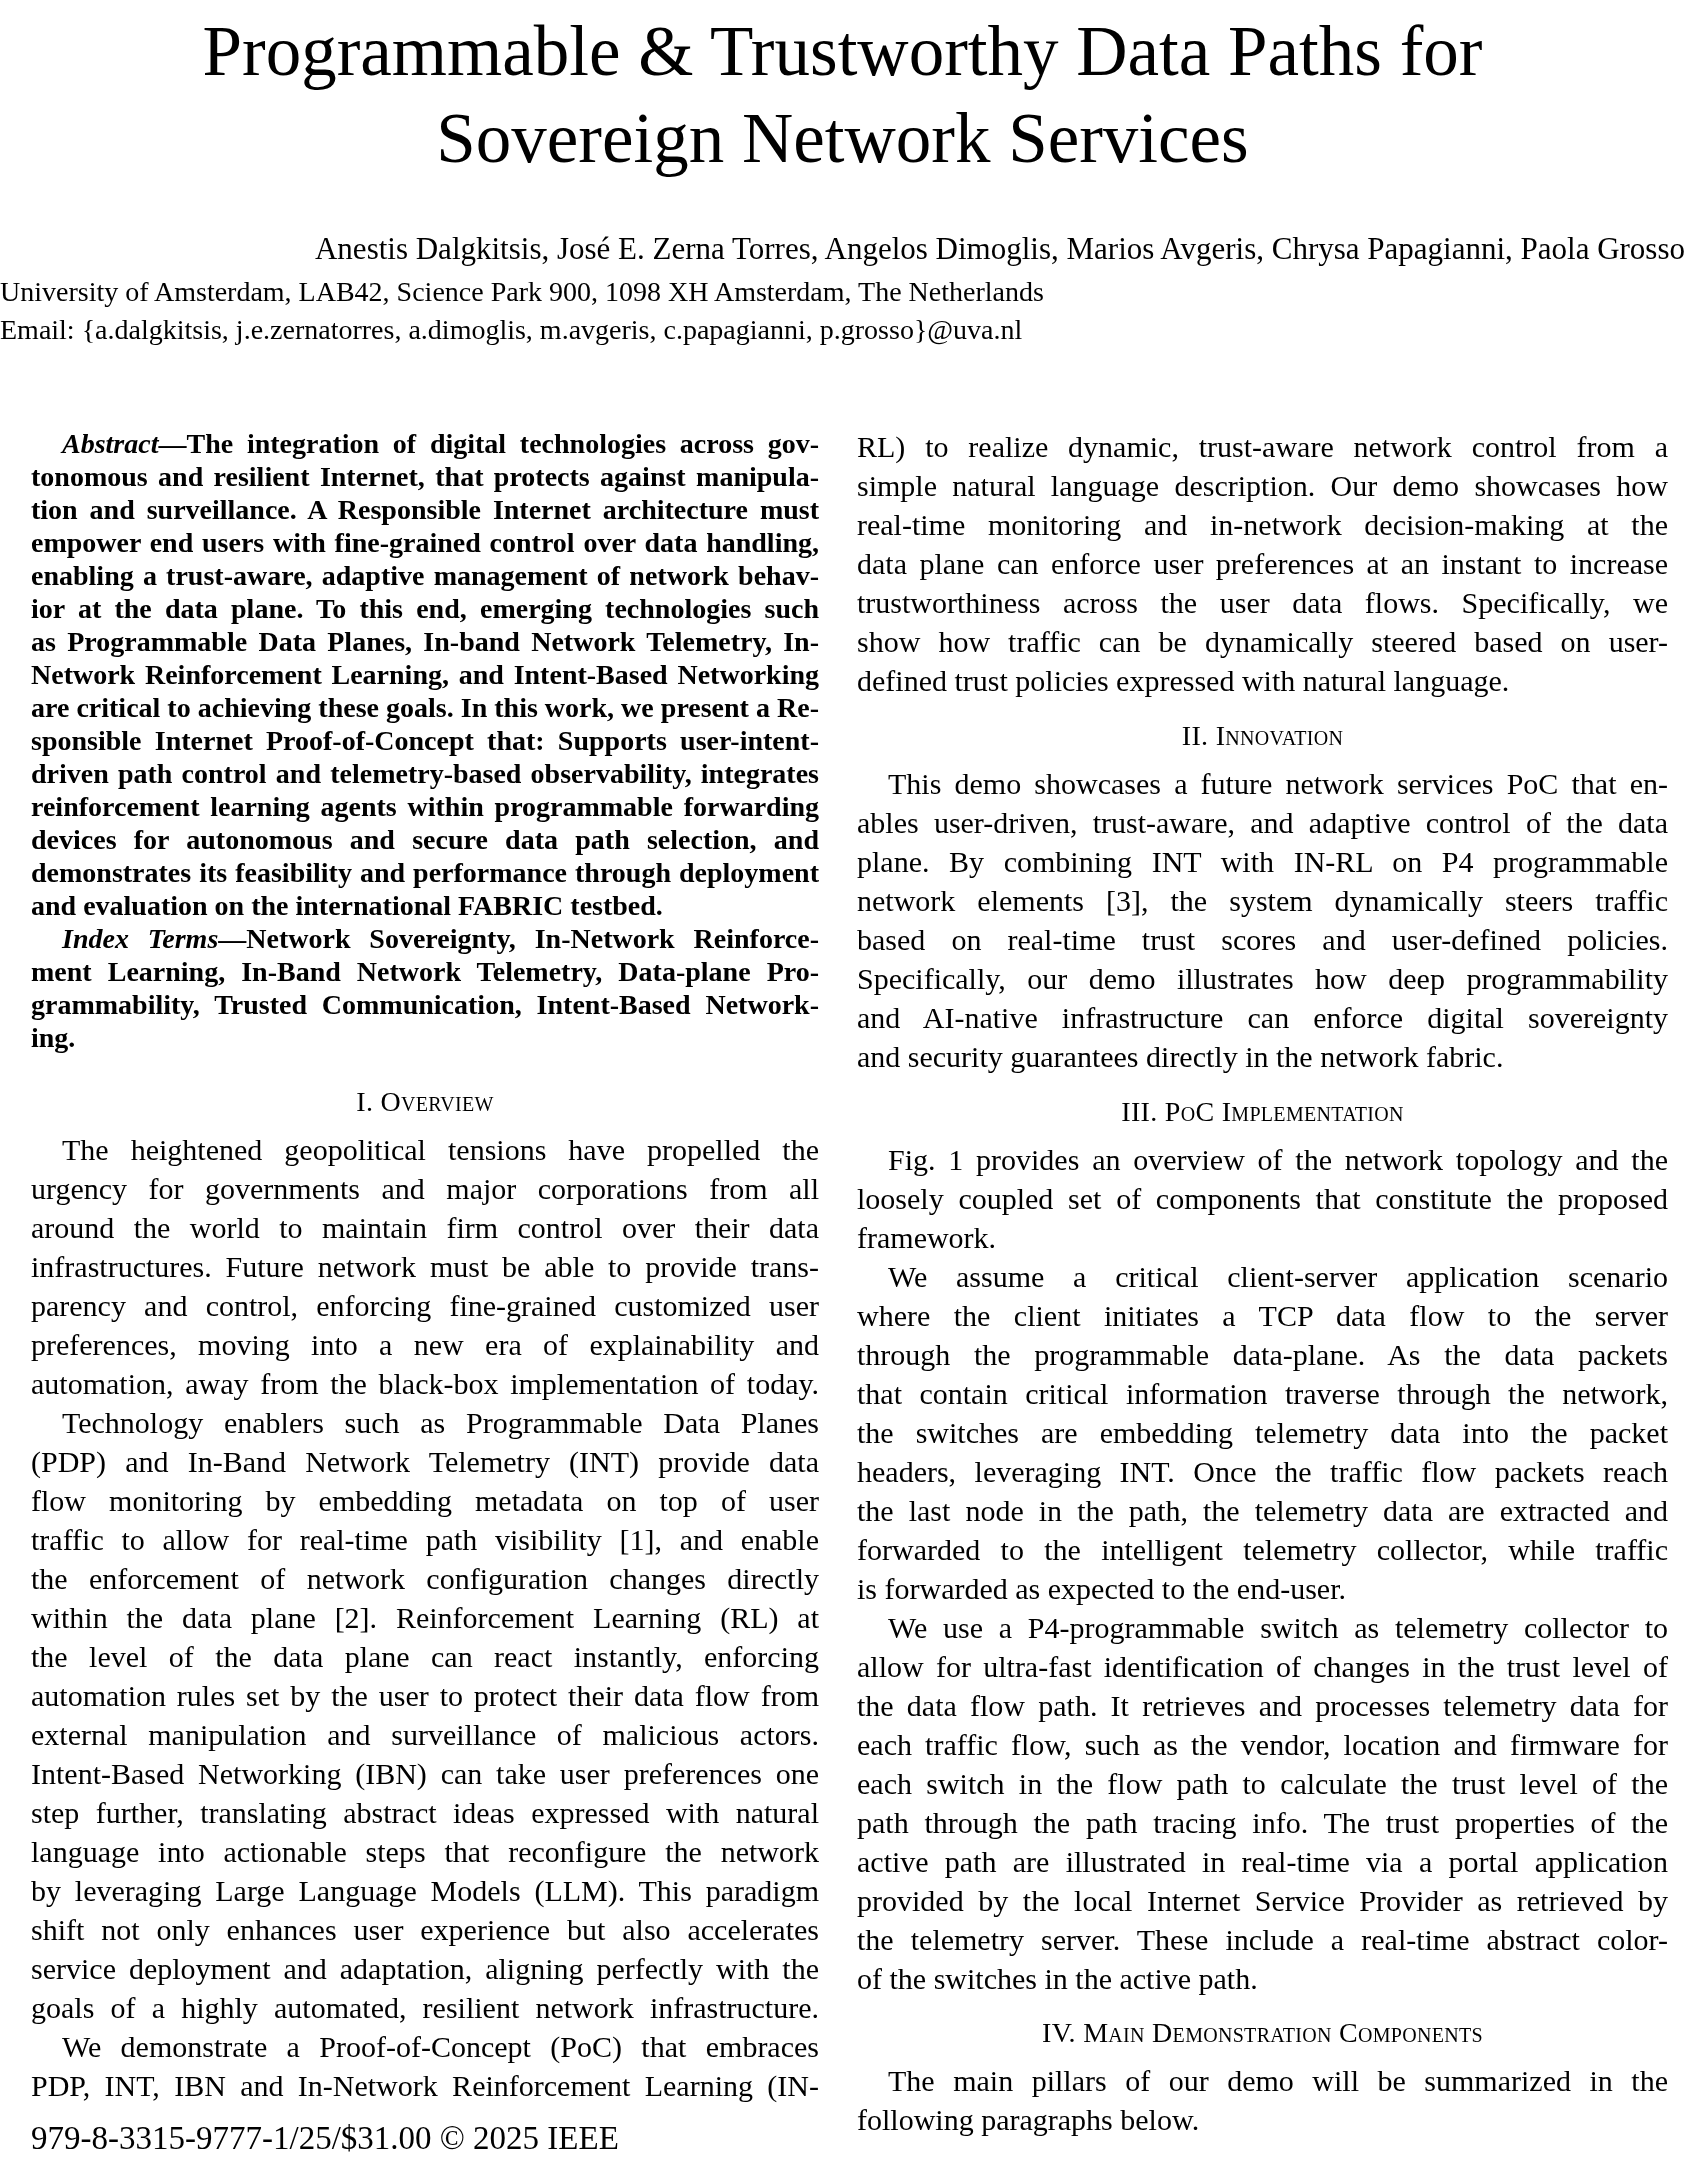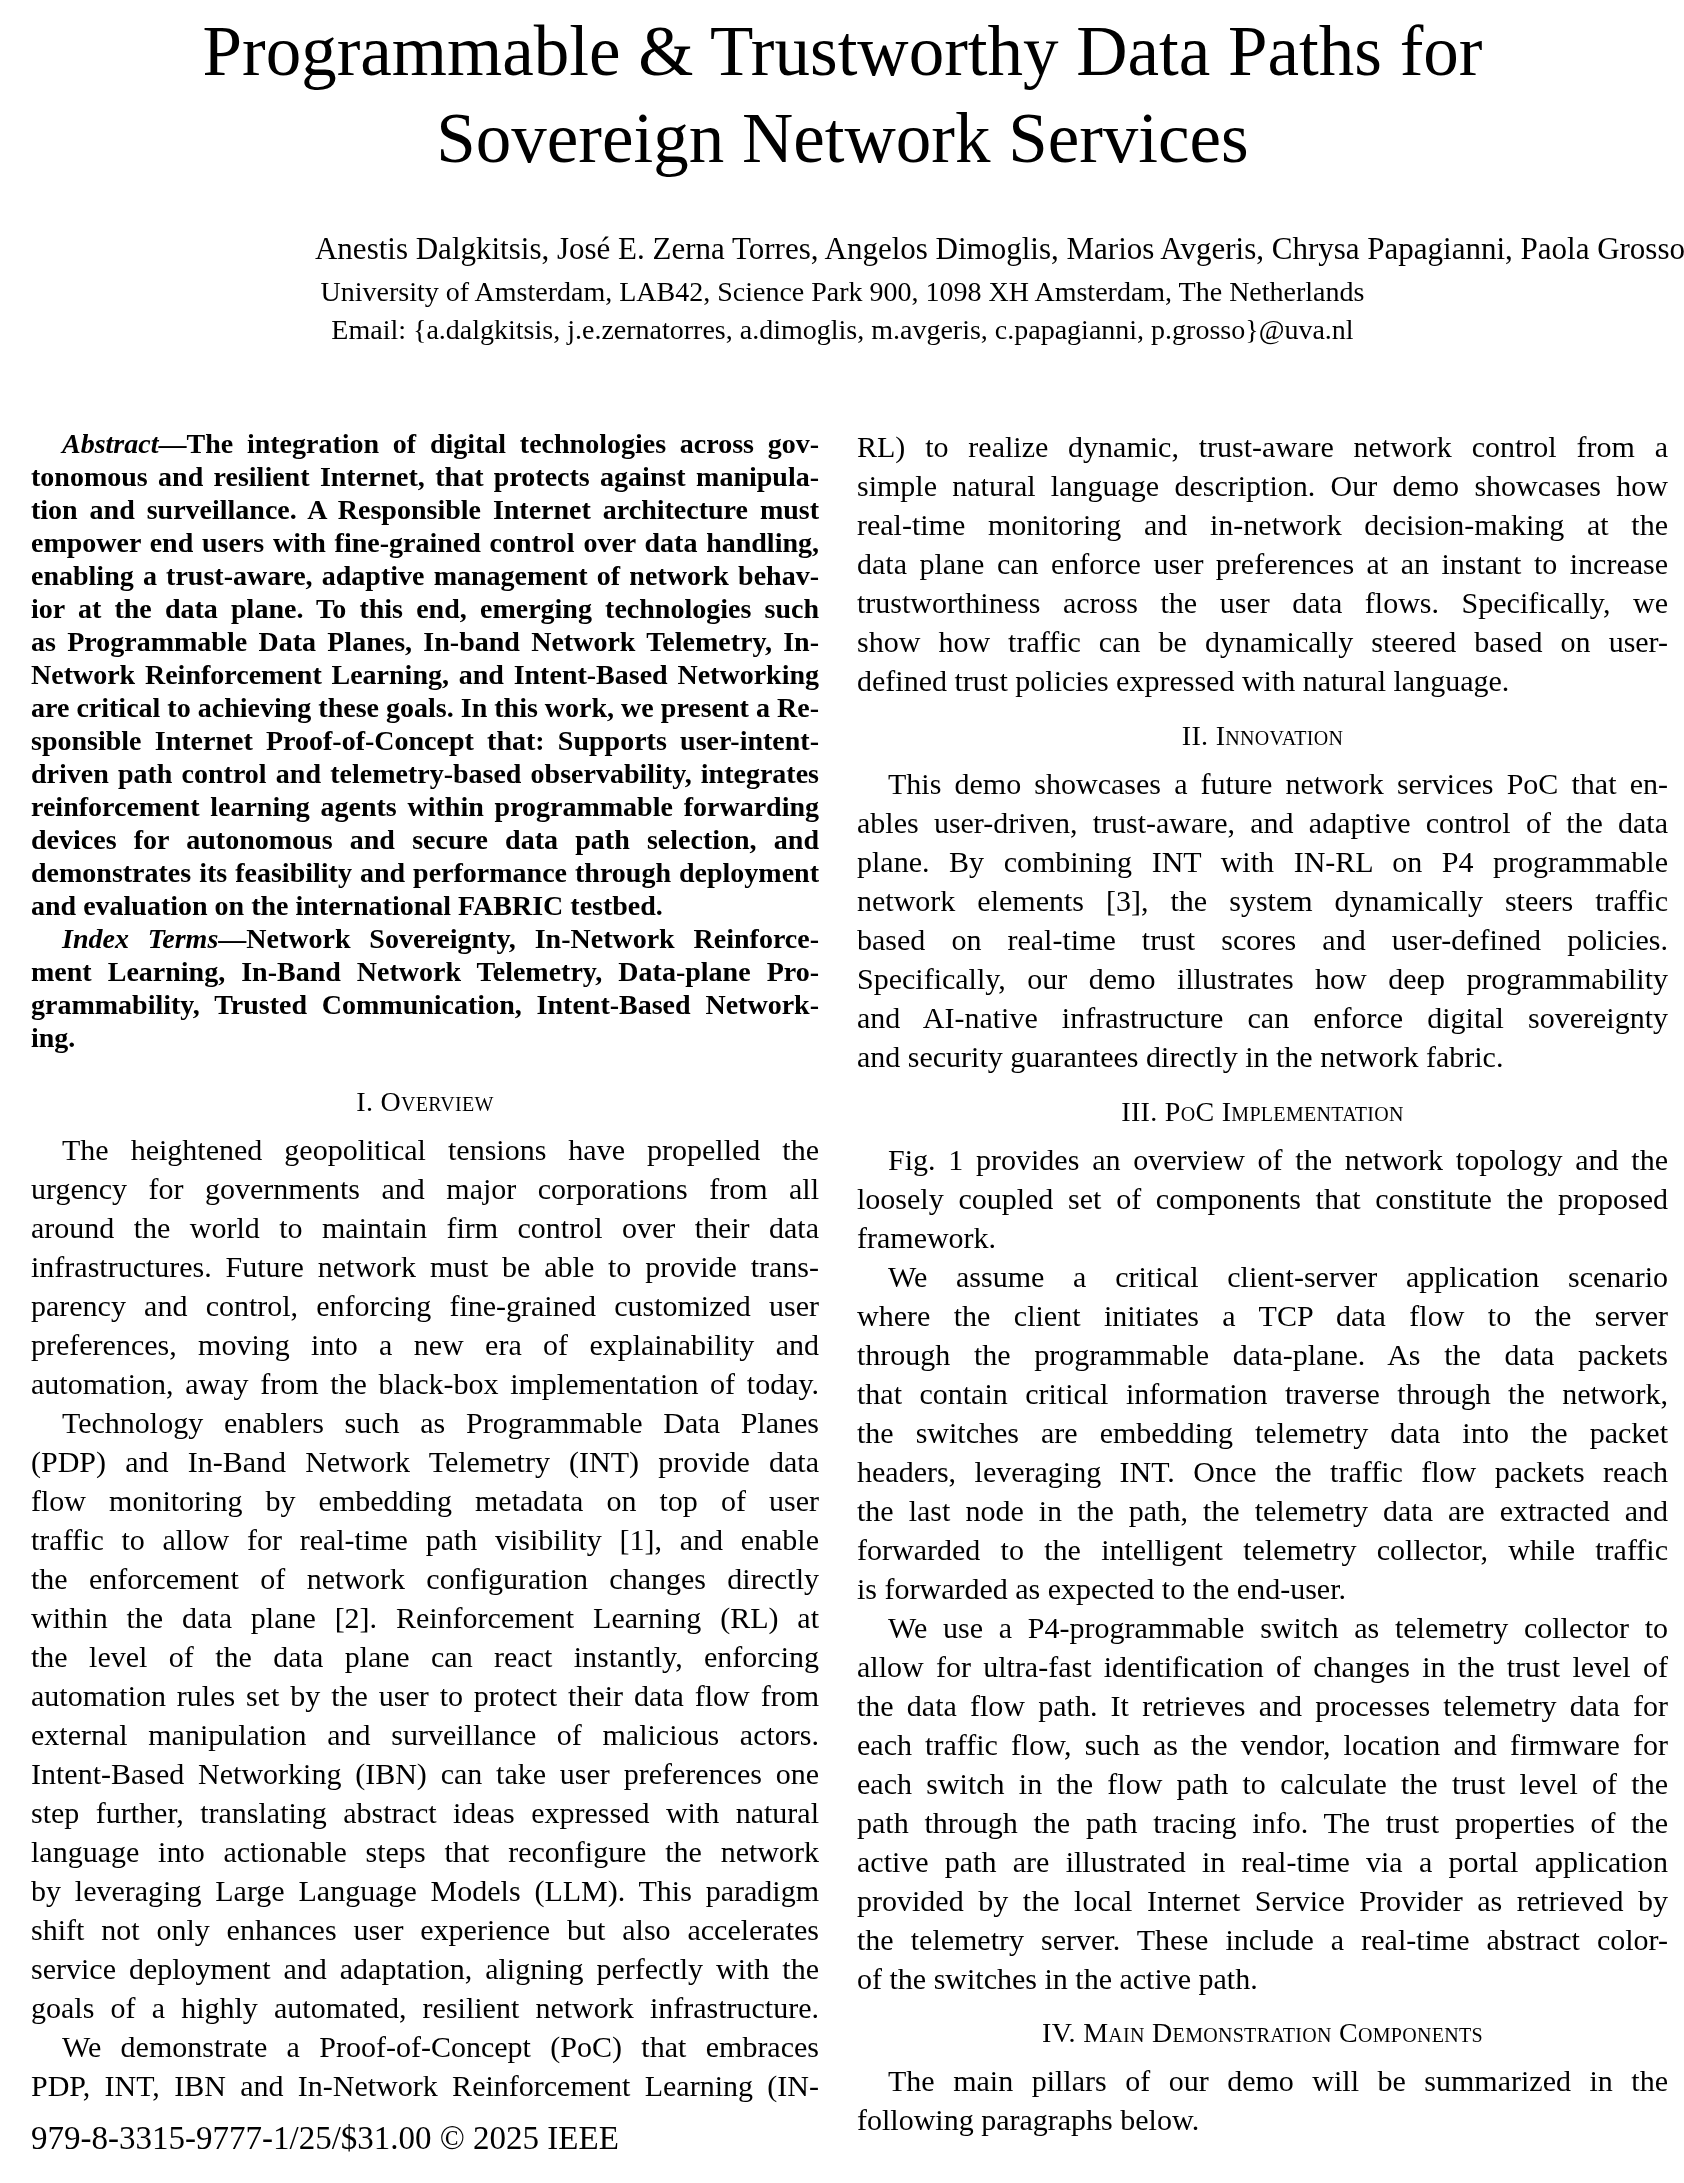--- a/index.html
+++ b/index.html
@@ -9,21 +9,21 @@
   }
   .title {
     position: absolute; left: 0; top: 7.8px; width: 1685px; text-align: center;
     font-size: 71px; line-height: 87px; font-weight: normal;
   }
   .authors {
     position: absolute; left: 0; top: 229px; width: 1685px; text-align: right;
     font-size: 31px; line-height: 39px;
   }
   .affil, .email {
-    position: absolute; left: 0; width: 1685px; text-align: center;
+    position: absolute; left: 0; width: 1685px; text-align: left;
     font-size: 28px; line-height: 35px;
   }
   .affil { top: 274px; }
   .email { top: 312px; }
 
   .col { position: absolute; width: 788px; }
   .col.left { left: 31px; top: 427px; }
   .col.right { left: 857px; top: 427px; width: 811px; }
 
   .line {

